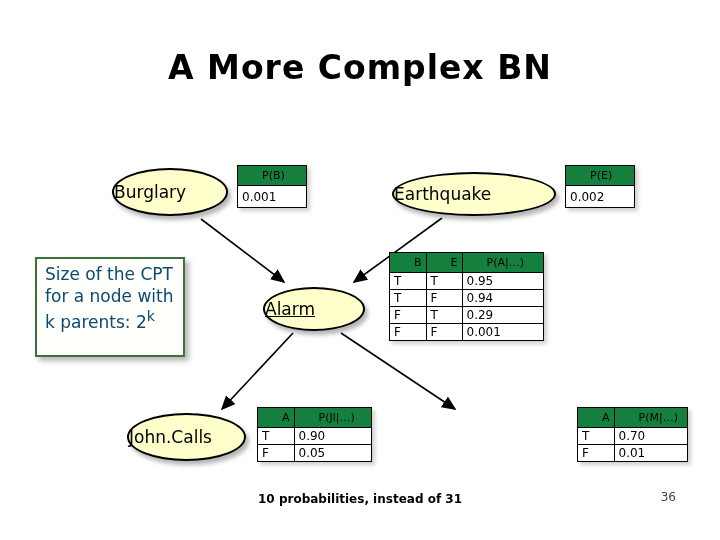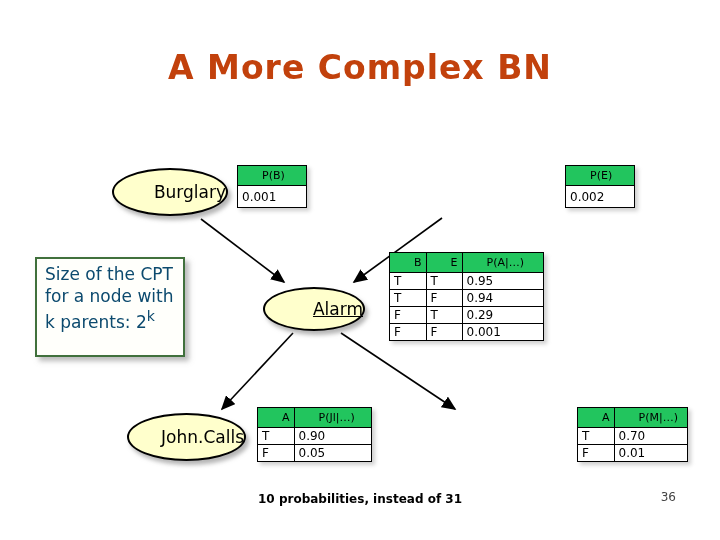--- a/index.html
+++ b/index.html
@@ -14,49 +14,49 @@
   }
   .title {
     position: absolute;
     top: 48px;
     left: 0;
     width: 100%;
     text-align: center;
     font-size: 33px;
     font-weight: bold;
     letter-spacing: 1px;
-    color: #c2410c;
+    color: #000000;
   }
   .node {
     position: absolute;
     background: #ffffcc;
     border: 2px solid #000;
     border-radius: 50%;
     display: flex;
     align-items: center;
-    justify-content: flex-end;
+    justify-content: flex-start;
     font-size: 17px;
     box-shadow: 3px 4px 4px rgba(120,120,120,0.55);
     box-sizing: border-box;
   }
   .cpt {
     position: absolute;
     border-collapse: collapse;
     background: #ffffff;
     font-size: 11px;
     box-shadow: 3px 3px 4px rgba(150,150,150,0.45);
   }
   .cpt th, .cpt td {
     border: 1px solid #000;
     padding: 1px 4px;
     text-align: left;
     font-weight: normal;
     white-space: nowrap;
   }
-  .cpt th { background: #22c55e; padding-left: 24px; }
+  .cpt th { background: #15803d; padding-left: 24px; }
   .cpt td { background: #ffffff; font-size: 12px; }
   .note {
     position: absolute;
     left: 35px;
     top: 257px;
     width: 150px;
     height: 100px;
     box-sizing: border-box;
     border: 2px solid #40703c;
     background: #fffffb;
@@ -105,20 +105,23 @@
     <line x1="201" y1="219" x2="284" y2="282" stroke="#000" stroke-width="1.6" marker-end="url(#ah)"></line>
     <line x1="442" y1="218" x2="354" y2="282" stroke="#000" stroke-width="1.6" marker-end="url(#ah)"></line>
     <line x1="293" y1="333" x2="222" y2="409" stroke="#000" stroke-width="1.6" marker-end="url(#ah)"></line>
     <line x1="341" y1="333" x2="455" y2="409" stroke="#000" stroke-width="1.6" marker-end="url(#ah)"></line>
   </svg>
 
   <div class="node" style="left:112px; top:168px; width:116px; height:48px;">
     <span>Burglary</span>
   </div>
 
+  <div class="node" style="left:392px; top:172px; width:164px; height:44px;">
+    <span>Earthquake</span>
+  </div>
 
   <div class="node" style="left:263px; top:287px; width:102px; height:44px;text-decoration:underline;">
     <span>Alarm</span>
   </div>
 
   <div class="node" style="left:127px; top:413px; width:119px; height:48px;">
     <span>John.Calls</span>
   </div>
 
 

